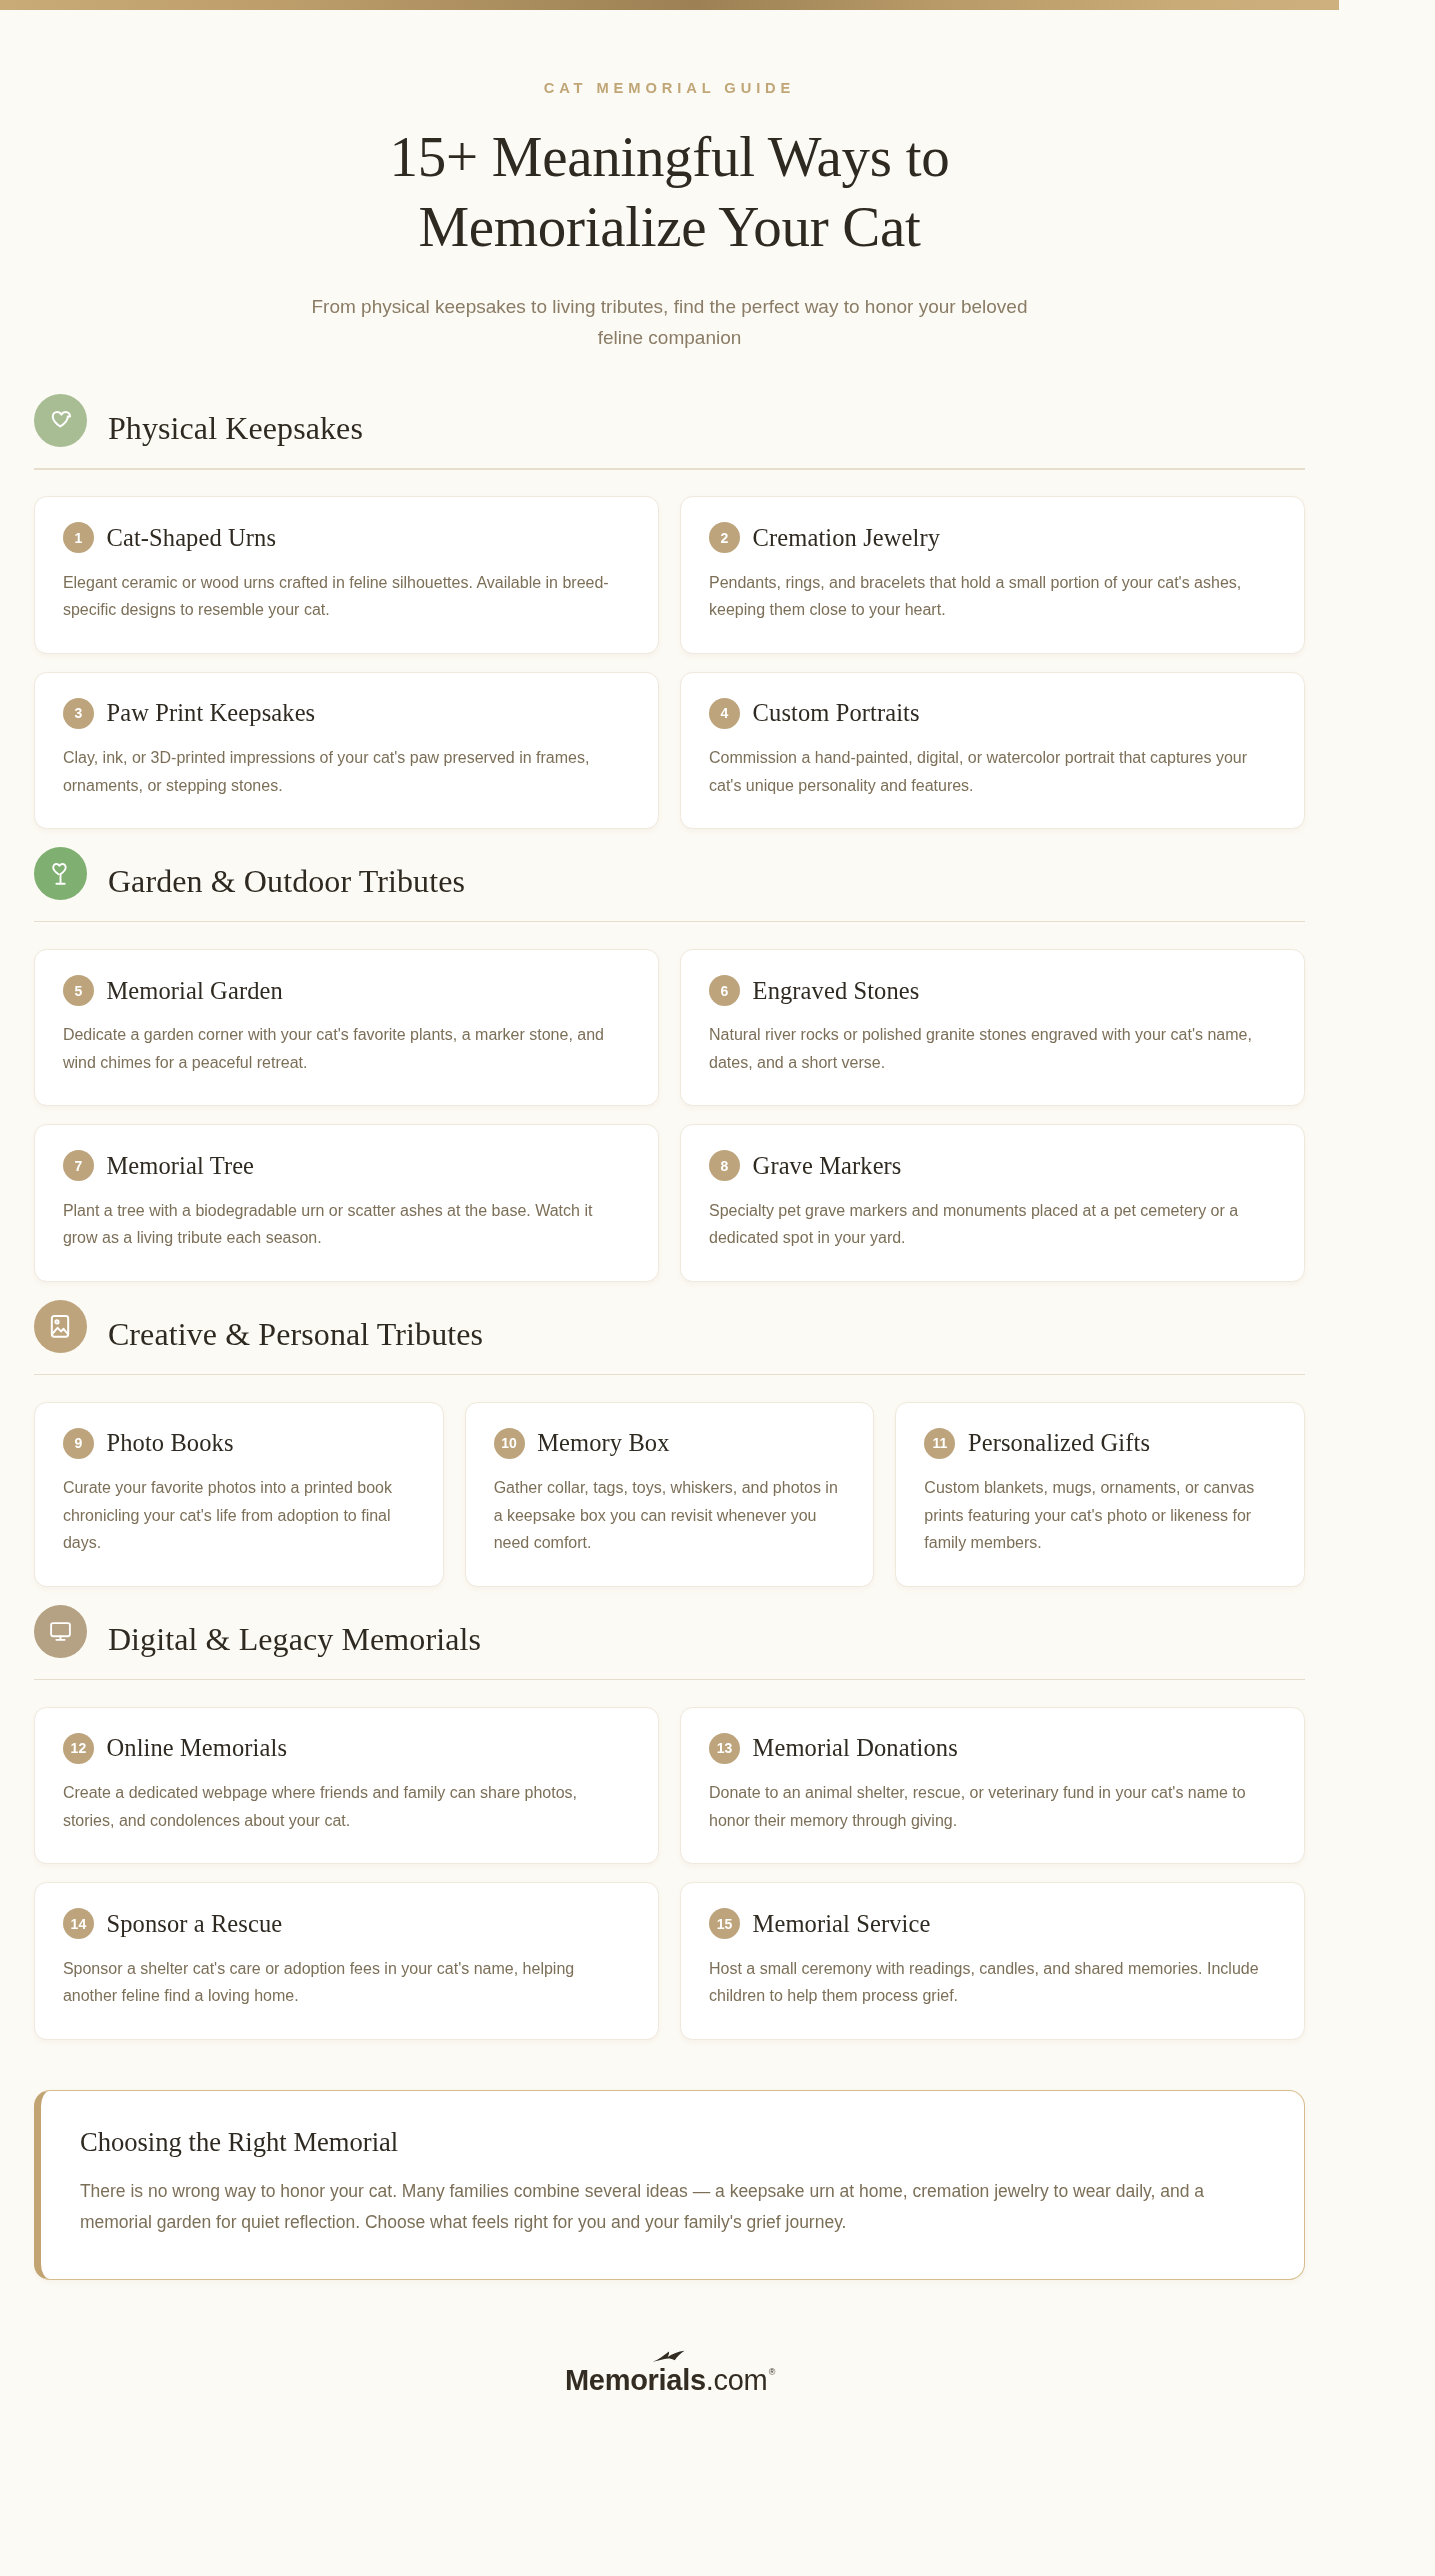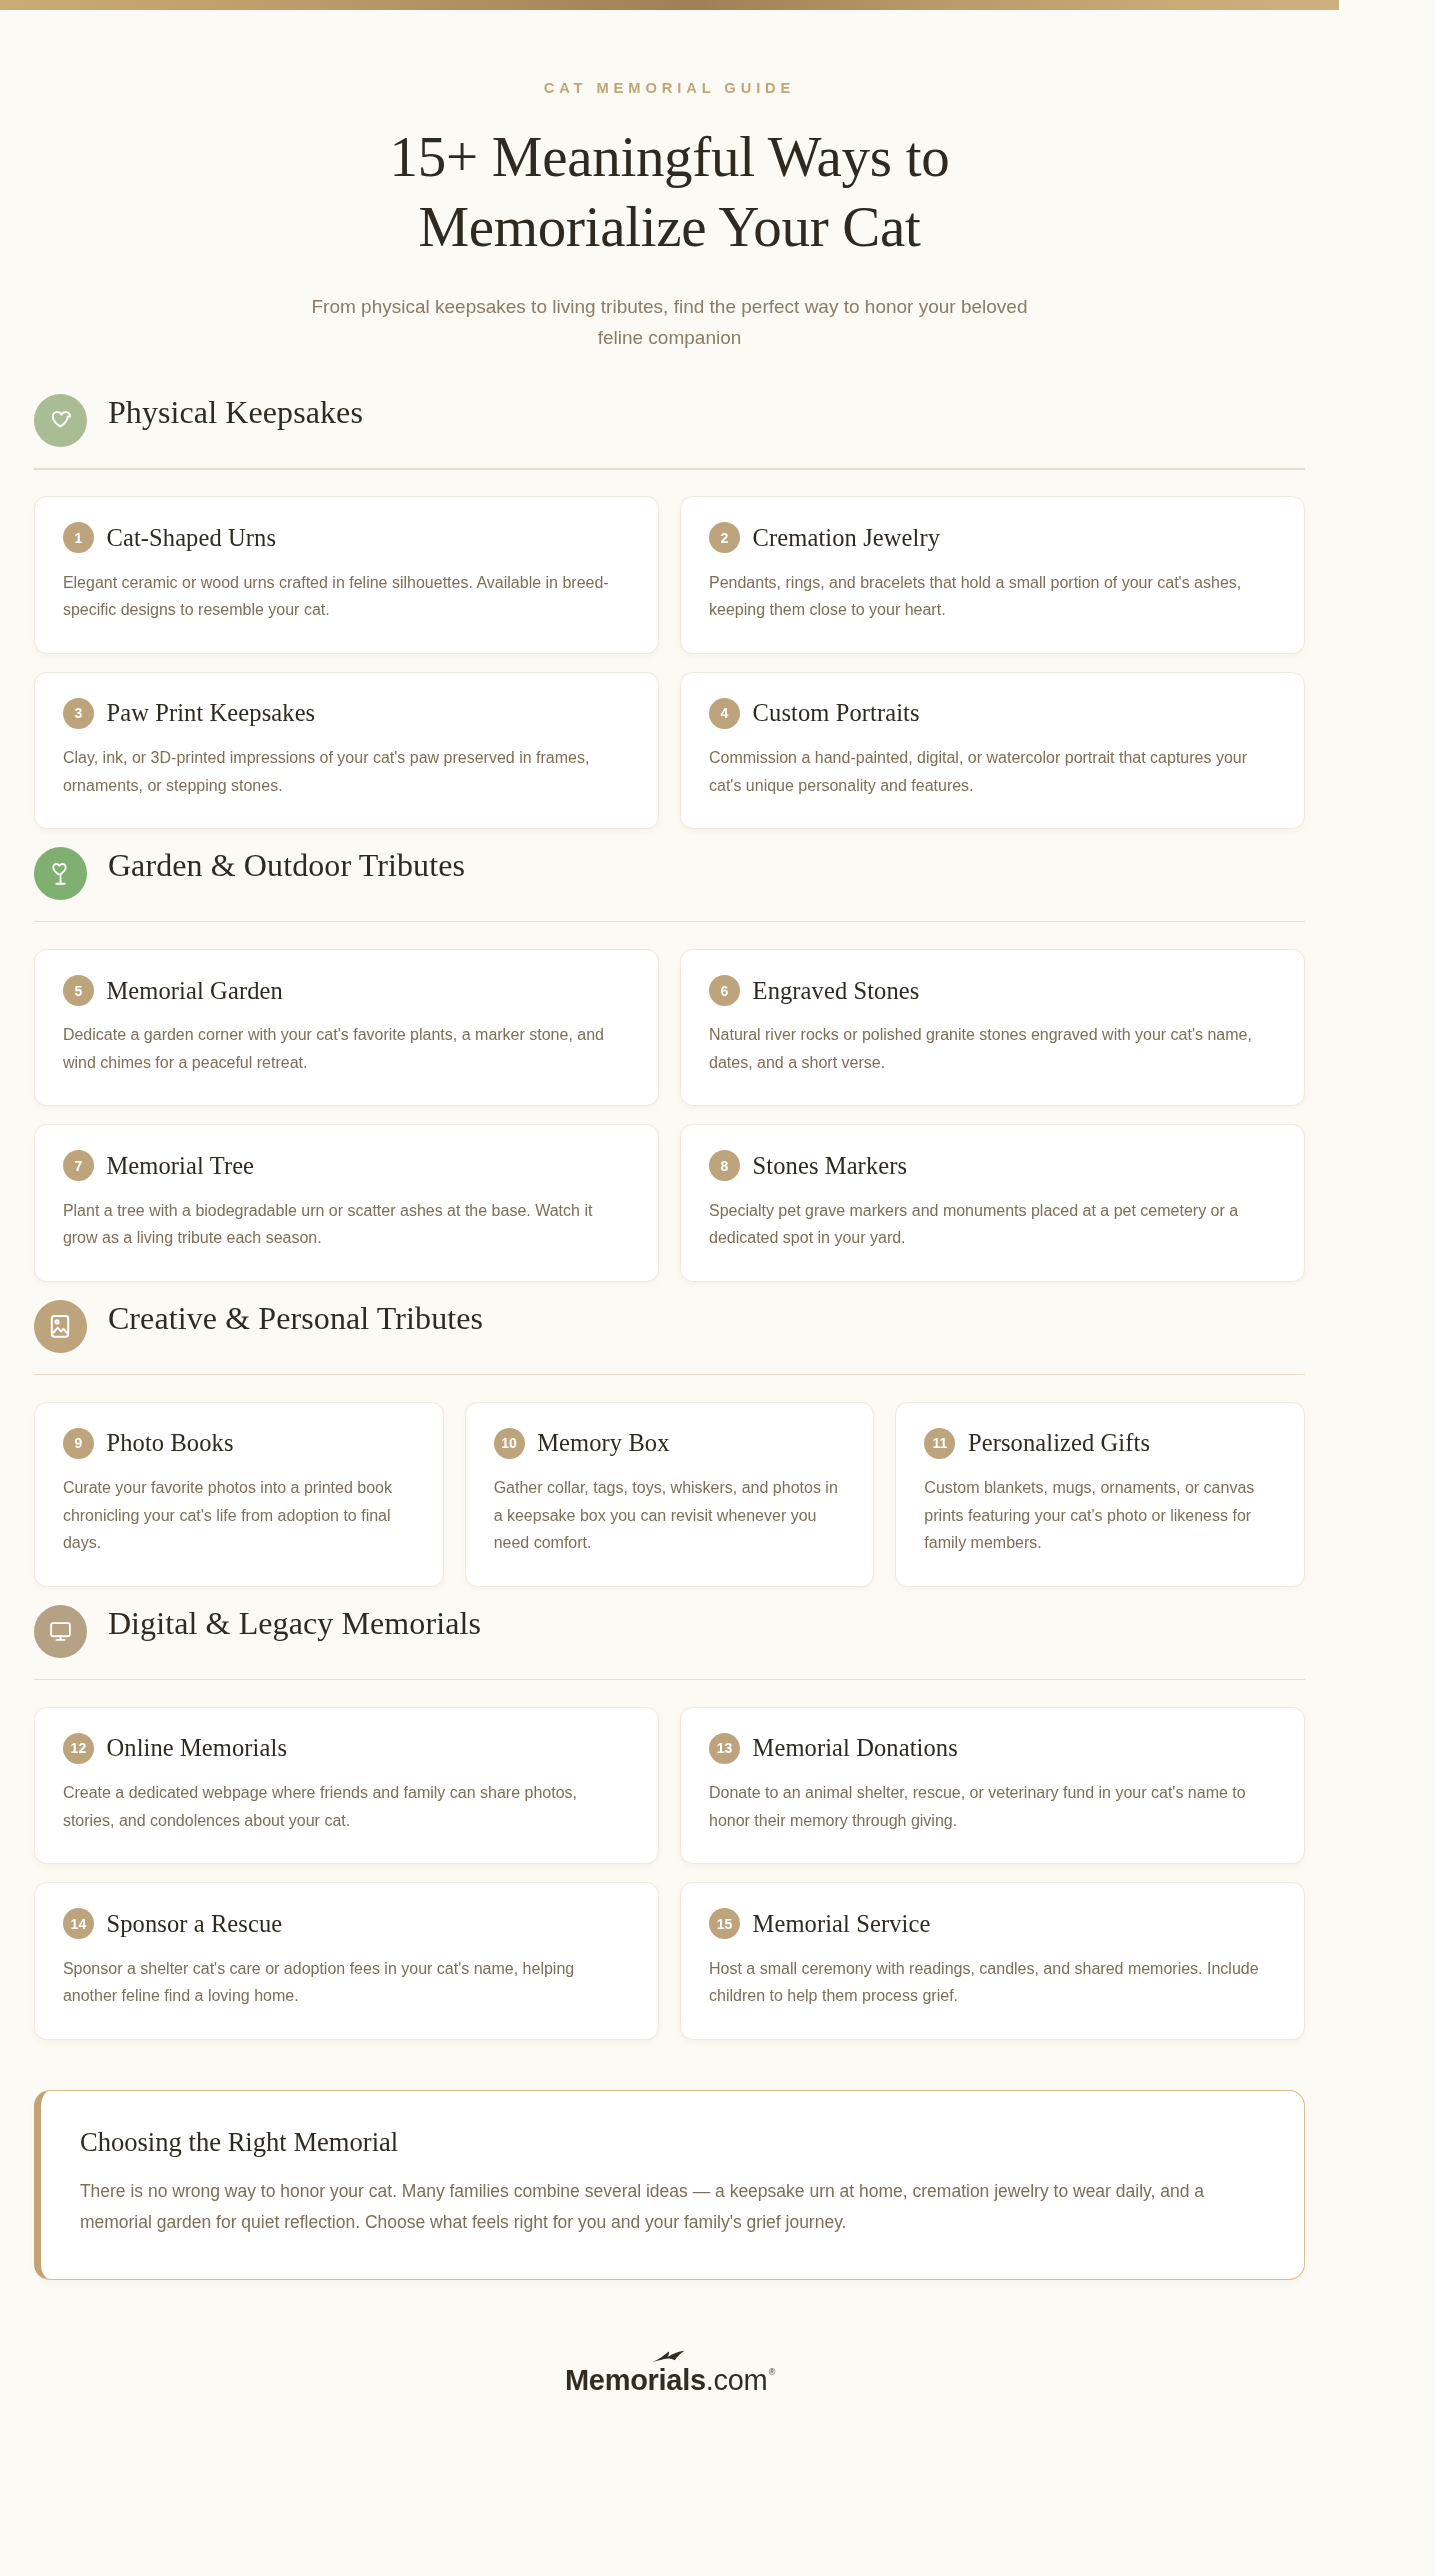--- a/index.html
+++ b/index.html
@@ -77,21 +77,21 @@
     width: 1302px;
     margin: 0 auto;
     padding-top: 41px;
   }
 
   
   .section { margin-bottom: 18px; }
 
   .section-head {
     display: flex;
-    align-items: flex-start;
+    align-items: flex-end;
     gap: 21px;
     padding-left: 15.4px;
   }
   .section-icon {
     width: 53px;
     height: 53px;
     border-radius: 50%;
     flex: 0 0 53px;
     display: flex;
     align-items: center;
@@ -328,21 +328,21 @@
           <div class="card-head">
             <div class="card-num">7</div>
             <div class="card-title">Memorial Tree</div>
           </div>
           <div class="card-desc">Plant a tree with a biodegradable urn or scatter ashes at the base. Watch it grow as a living tribute each season.</div>
         </div>
 
         <div class="card">
           <div class="card-head">
             <div class="card-num">8</div>
-            <div class="card-title">Stones Markers</div>
+            <div class="card-title">Grave Markers</div>
           </div>
           <div class="card-desc">Specialty pet grave markers and monuments placed at a pet cemetery or a dedicated spot in your yard.</div>
         </div>
 
       </div>
     </div>
 
     <div class="section">
       <div class="section-head">
         <div class="section-icon" style="background:#bda47c;">

